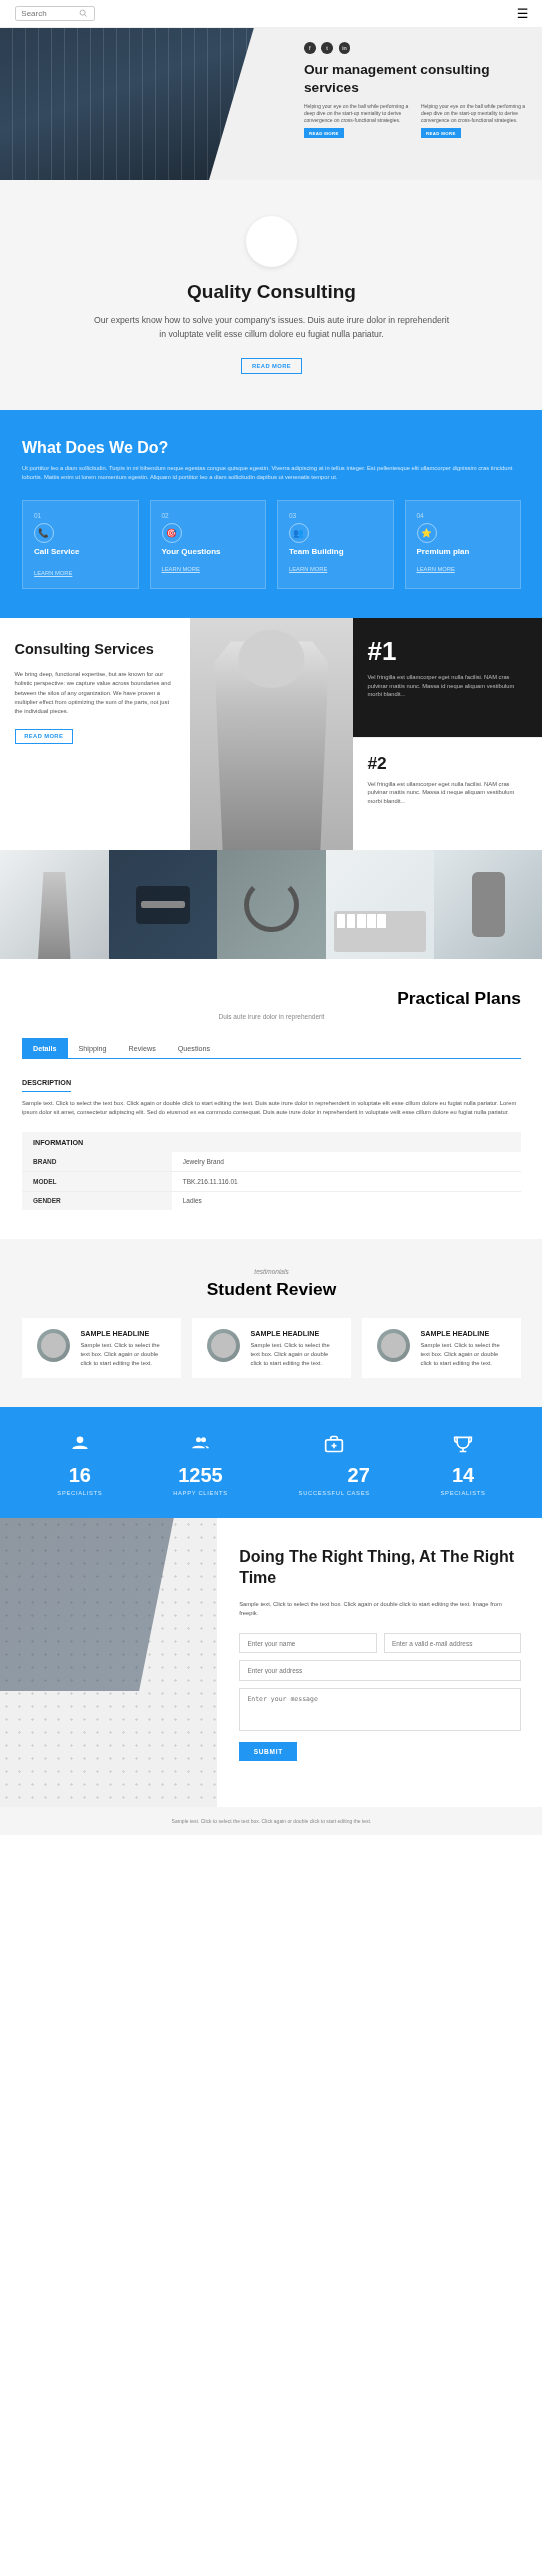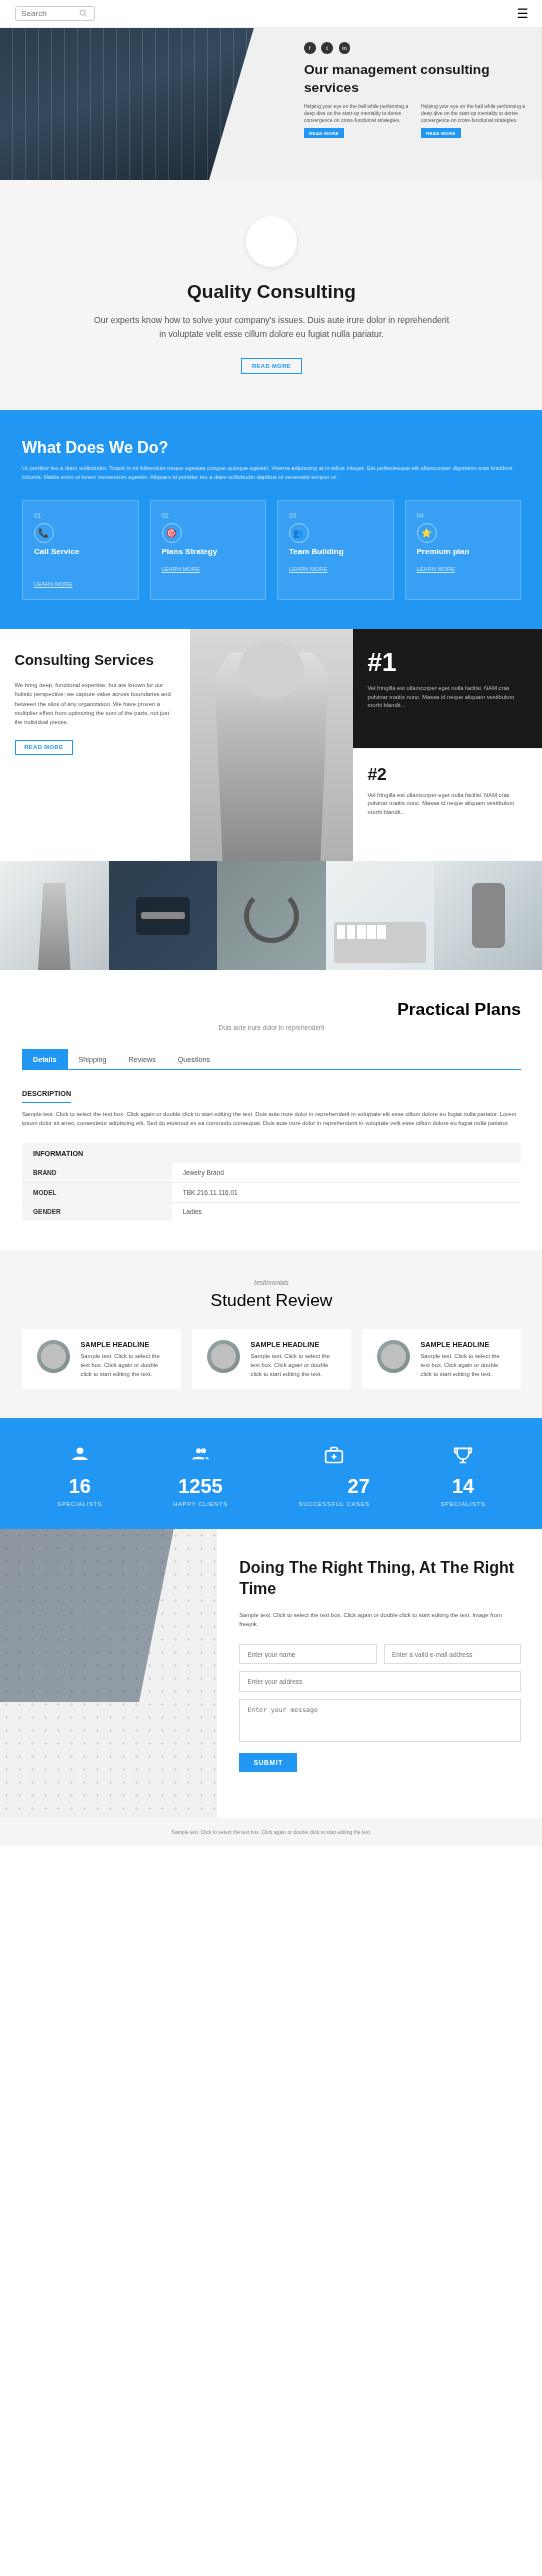--- a/index.html
+++ b/index.html
@@ -51,29 +51,29 @@
 
 <section style="background:#2196F3;padding:29px 22px;">
   <h2 style="font-size:16px;font-weight:bold;color:#fff;margin-bottom:7.2px;">What Does We Do?</h2>
   <p style="font-size:5.8px;color:rgba(255,255,255,0.8);line-height:1.5;margin-bottom:18px;">Ut porttitor leo a diam sollicitudin. Turpis in mi bibendum neque egestas congue quisque egestin. Viverra adipiscing at in tellus integer. Est pellentesque elit ullamcorper dignissim cras tincidunt lobortis. Mattis enim ut lorem momentum egestin. Aliquam id porttitor leo a diam sollicitudin dapibus ut venenatis tempor ut.</p>
   <div style="display:flex;gap:11px;">
     <div style="background:rgba(255,255,255,0.1);padding:11px;flex:1;border:0.7px solid rgba(255,255,255,0.2);">
       <div style="font-size:6.5px;color:rgba(255,255,255,0.6);margin-bottom:4.3px;">01</div>
       <div style="width:20px;height:20px;border:1.4px solid rgba(255,255,255,0.5);border-radius:50%;display:flex;align-items:center;justify-content:center;margin-bottom:4.3px;">
         <span style="font-size:8.7px;color:#fff;">📞</span>
       </div>
-      <div style="font-size:8px;font-weight:bold;color:#fff;margin-bottom:19px;">Call Service</div>
+      <div style="font-size:8px;font-weight:bold;color:#fff;margin-bottom:8px;">Call Service</div>
       <span style="font-size:5.8px;color:rgba(255,255,255,0.7);text-decoration:underline;cursor:pointer;">LEARN MORE</span>
     </div>
     <div style="background:rgba(255,255,255,0.1);padding:11px;flex:1;border:0.7px solid rgba(255,255,255,0.2);">
       <div style="font-size:6.5px;color:rgba(255,255,255,0.6);margin-bottom:4.3px;">02</div>
       <div style="width:20px;height:20px;border:1.4px solid rgba(255,255,255,0.5);border-radius:50%;display:flex;align-items:center;justify-content:center;margin-bottom:4.3px;">
         <span style="font-size:8.7px;color:#fff;">🎯</span>
       </div>
-      <div style="font-size:8px;font-weight:bold;color:#fff;margin-bottom:3.6px;">Plans Strategy</div>
+      <div style="font-size:8px;font-weight:bold;color:#fff;margin-bottom:3.6px;">Your Questions</div>
       <span style="font-size:5.8px;color:rgba(255,255,255,0.7);text-decoration:underline;cursor:pointer;">LEARN MORE</span>
     </div>
     <div style="background:rgba(255,255,255,0.1);padding:11px;flex:1;border:0.7px solid rgba(255,255,255,0.2);">
       <div style="font-size:6.5px;color:rgba(255,255,255,0.6);margin-bottom:4.3px;">03</div>
       <div style="width:20px;height:20px;border:1.4px solid rgba(255,255,255,0.5);border-radius:50%;display:flex;align-items:center;justify-content:center;margin-bottom:4.3px;">
         <span style="font-size:8.7px;color:#fff;">👥</span>
       </div>
       <div style="font-size:8px;font-weight:bold;color:#fff;margin-bottom:3.6px;">Team Building</div>
       <span style="font-size:5.8px;color:rgba(255,255,255,0.7);text-decoration:underline;cursor:pointer;">LEARN MORE</span>
     </div>
@@ -166,21 +166,21 @@
         <td style="padding:5.8px 11px;font-size:6.5px;font-weight:bold;color:#333;background:#f5f5f5;">GENDER</td>
         <td style="padding:5.8px 11px;font-size:6.5px;color:#555;">Ladies</td>
       </tr>
     </tbody>
       </table>
   </div>
 </section>
 
 <section style="background:#f5f5f5;padding:29px 22px;">
   <p style="font-size:6.5px;color:#888;text-align:center;font-style:italic;margin-bottom:3.6px;">testimonials</p>
-  <h2 style="font-size:17.4px;font-weight:normal;text-align:center;margin-bottom:18px;">Student Review</h2>
+  <h2 style="font-size:17.4px;font-weight:bold;text-align:center;margin-bottom:18px;">Student Review</h2>
   <div style="display:flex;flex-direction:row;gap:11px;">
     <div style="background:#fff;padding:11px 14.5px;display:flex;gap:11px;align-items:flex-start;">
       <div style="width:33px;height:33px;border-radius:50%;background:linear-gradient(135deg,#95a5a6,#7f8c8d);flex-shrink:0;display:flex;align-items:center;justify-content:center;">
         <div style="width:25px;height:25px;background:#c0c0c0;border-radius:50%;"></div>
       </div>
       <div>
         <div style="font-size:7.2px;font-weight:bold;color:#1a1a1a;margin-bottom:3.6px;">SAMPLE HEADLINE</div>
         <p style="font-size:5.8px;color:#555;line-height:1.5;">Sample text. Click to select the text box. Click again or double click to start editing the text.</p>
       </div>
     </div>

